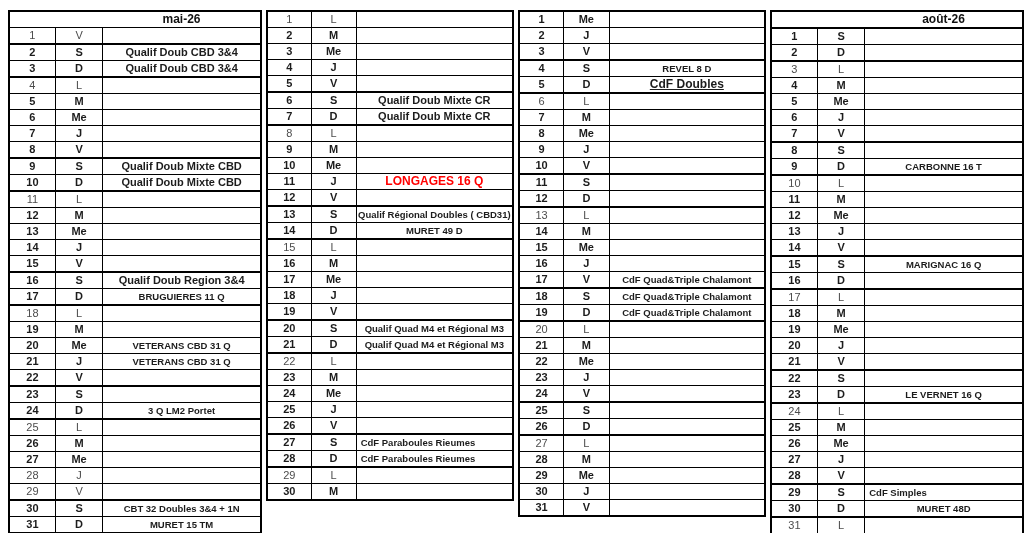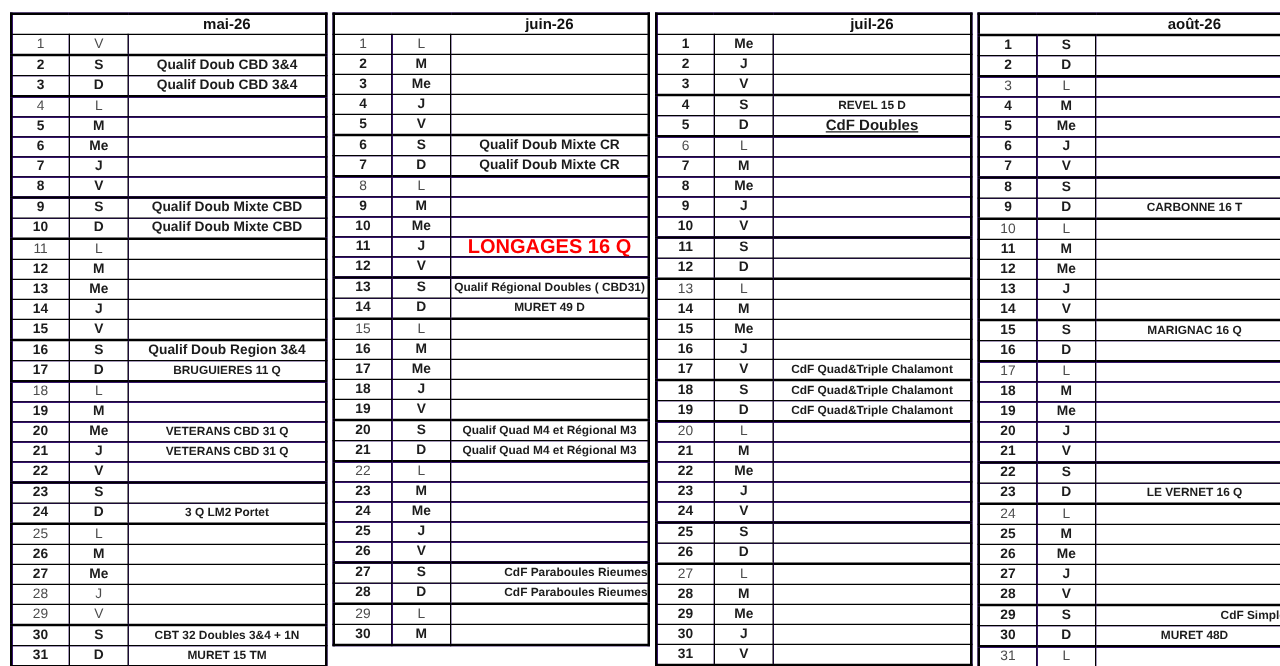--- a/index.html
+++ b/index.html
@@ -3,43 +3,43 @@
 <meta charset="utf-8">
 <style>
   html,body{margin:0;padding:0;}
   body{
     width:1024px;height:533px;overflow:hidden;background:#ffffff;
     font-family:"Liberation Sans",sans-serif;
   }
   .wrap{display:flex;gap:4px;padding:10px 0 0 8px;align-items:flex-start;}
   table.cal{
     border-collapse:collapse;table-layout:fixed;
-    border:2px solid #000;background:#6d28d9;
+    border:2px solid #000;background:#0f172a;
   }
   table.cal td{
     border:1px solid #000;height:15px;padding:0;margin:0;
     text-align:center;vertical-align:middle;overflow:hidden;white-space:nowrap;
     font-size:11px;font-weight:700;color:#1c1c1c;background:#fff;line-height:15px;
   }
   td.mh{
     background:var(--green);height:16px;border-bottom:1px solid #000;
   }
   .mh-label{
     display:block;margin-left:93px;width:157px;text-align:center;
     font-size:12px;font-weight:700;color:#111;
   }
   tr.thin td.num, tr.thin td.let{font-weight:400;color:#4c4c4c;}
   td.bg-b{background:var(--blue);}
   td.bg-lb{background:var(--lightblue);}
   td.bg-g{background:var(--gray);}
   td.evt{font-weight:400;font-size:10px;}
   td.evt.b{font-weight:700;font-size:9.5px;}
-  td.evt.br{font-weight:700;font-size:16px;color:var(--red);margin-top:36px;}
+  td.evt.br{font-weight:700;font-size:12px;color:var(--red);margin-top:36px;}
   td.evt.bb{font-weight:700;font-size:12px;text-decoration:underline;}
-  td.evt.bl{font-weight:700;font-size:9.5px;text-align:right;padding-left:4px;}
+  td.evt.bl{font-weight:700;font-size:9.5px;text-align:left;padding-left:4px;}
   tr.box-t td{border-top:2px solid #000;}
   tr.box-b td{border-bottom:2px solid #000;}
 </style>
 </head>
 <body>
 
 <div class="wrap">
     <table class="cal">
       <colgroup>
         <col style="width: 46px;">
@@ -209,25 +209,20 @@
         </tr>
       </tbody>
     </table>
     <table class="cal">
       <colgroup>
         <col style="width: 46px;">
         <col style="width: 47px;">
         <col style="width: 157px;">
       </colgroup>
       <tbody>
-        <tr>
-          <td colspan="3" class="mh">
-            <span class="mh-label">juin-26</span>
-          </td>
-        </tr>
         <tr class="thin">
           <td class="num">1</td>
           <td class="let">L</td>
           <td class="evt"></td>
         </tr>
         <tr>
           <td class="num">2</td>
           <td class="let">M</td>
           <td class="evt"></td>
         </tr>
@@ -374,43 +369,38 @@
       </tbody>
     </table>
     <table class="cal">
       <colgroup>
         <col style="width: 46px;">
         <col style="width: 47px;">
         <col style="width: 157px;">
       </colgroup>
       <tbody>
         <tr>
-          <td colspan="3" class="mh">
-            <span class="mh-label">juil-26</span>
-          </td>
-        </tr>
-        <tr>
           <td class="num">1</td>
           <td class="let">Me</td>
           <td class="evt"></td>
         </tr>
         <tr>
           <td class="num">2</td>
           <td class="let">J</td>
           <td class="evt"></td>
         </tr>
         <tr>
           <td class="num">3</td>
           <td class="let">V</td>
           <td class="evt"></td>
         </tr>
         <tr class="box-t">
           <td class="num bg-b">4</td>
           <td class="let bg-b">S</td>
-          <td class="evt bg-g b">REVEL 15 D</td>
+          <td class="evt bg-g b">REVEL 8 D</td>
         </tr>
         <tr class="box-b">
           <td class="num bg-lb">5</td>
           <td class="let bg-b">D</td>
           <td class="evt bg-g bb">CdF Doubles</td>
         </tr>
         <tr class="thin">
           <td class="num">6</td>
           <td class="let">L</td>
           <td class="evt bg-g"></td>

